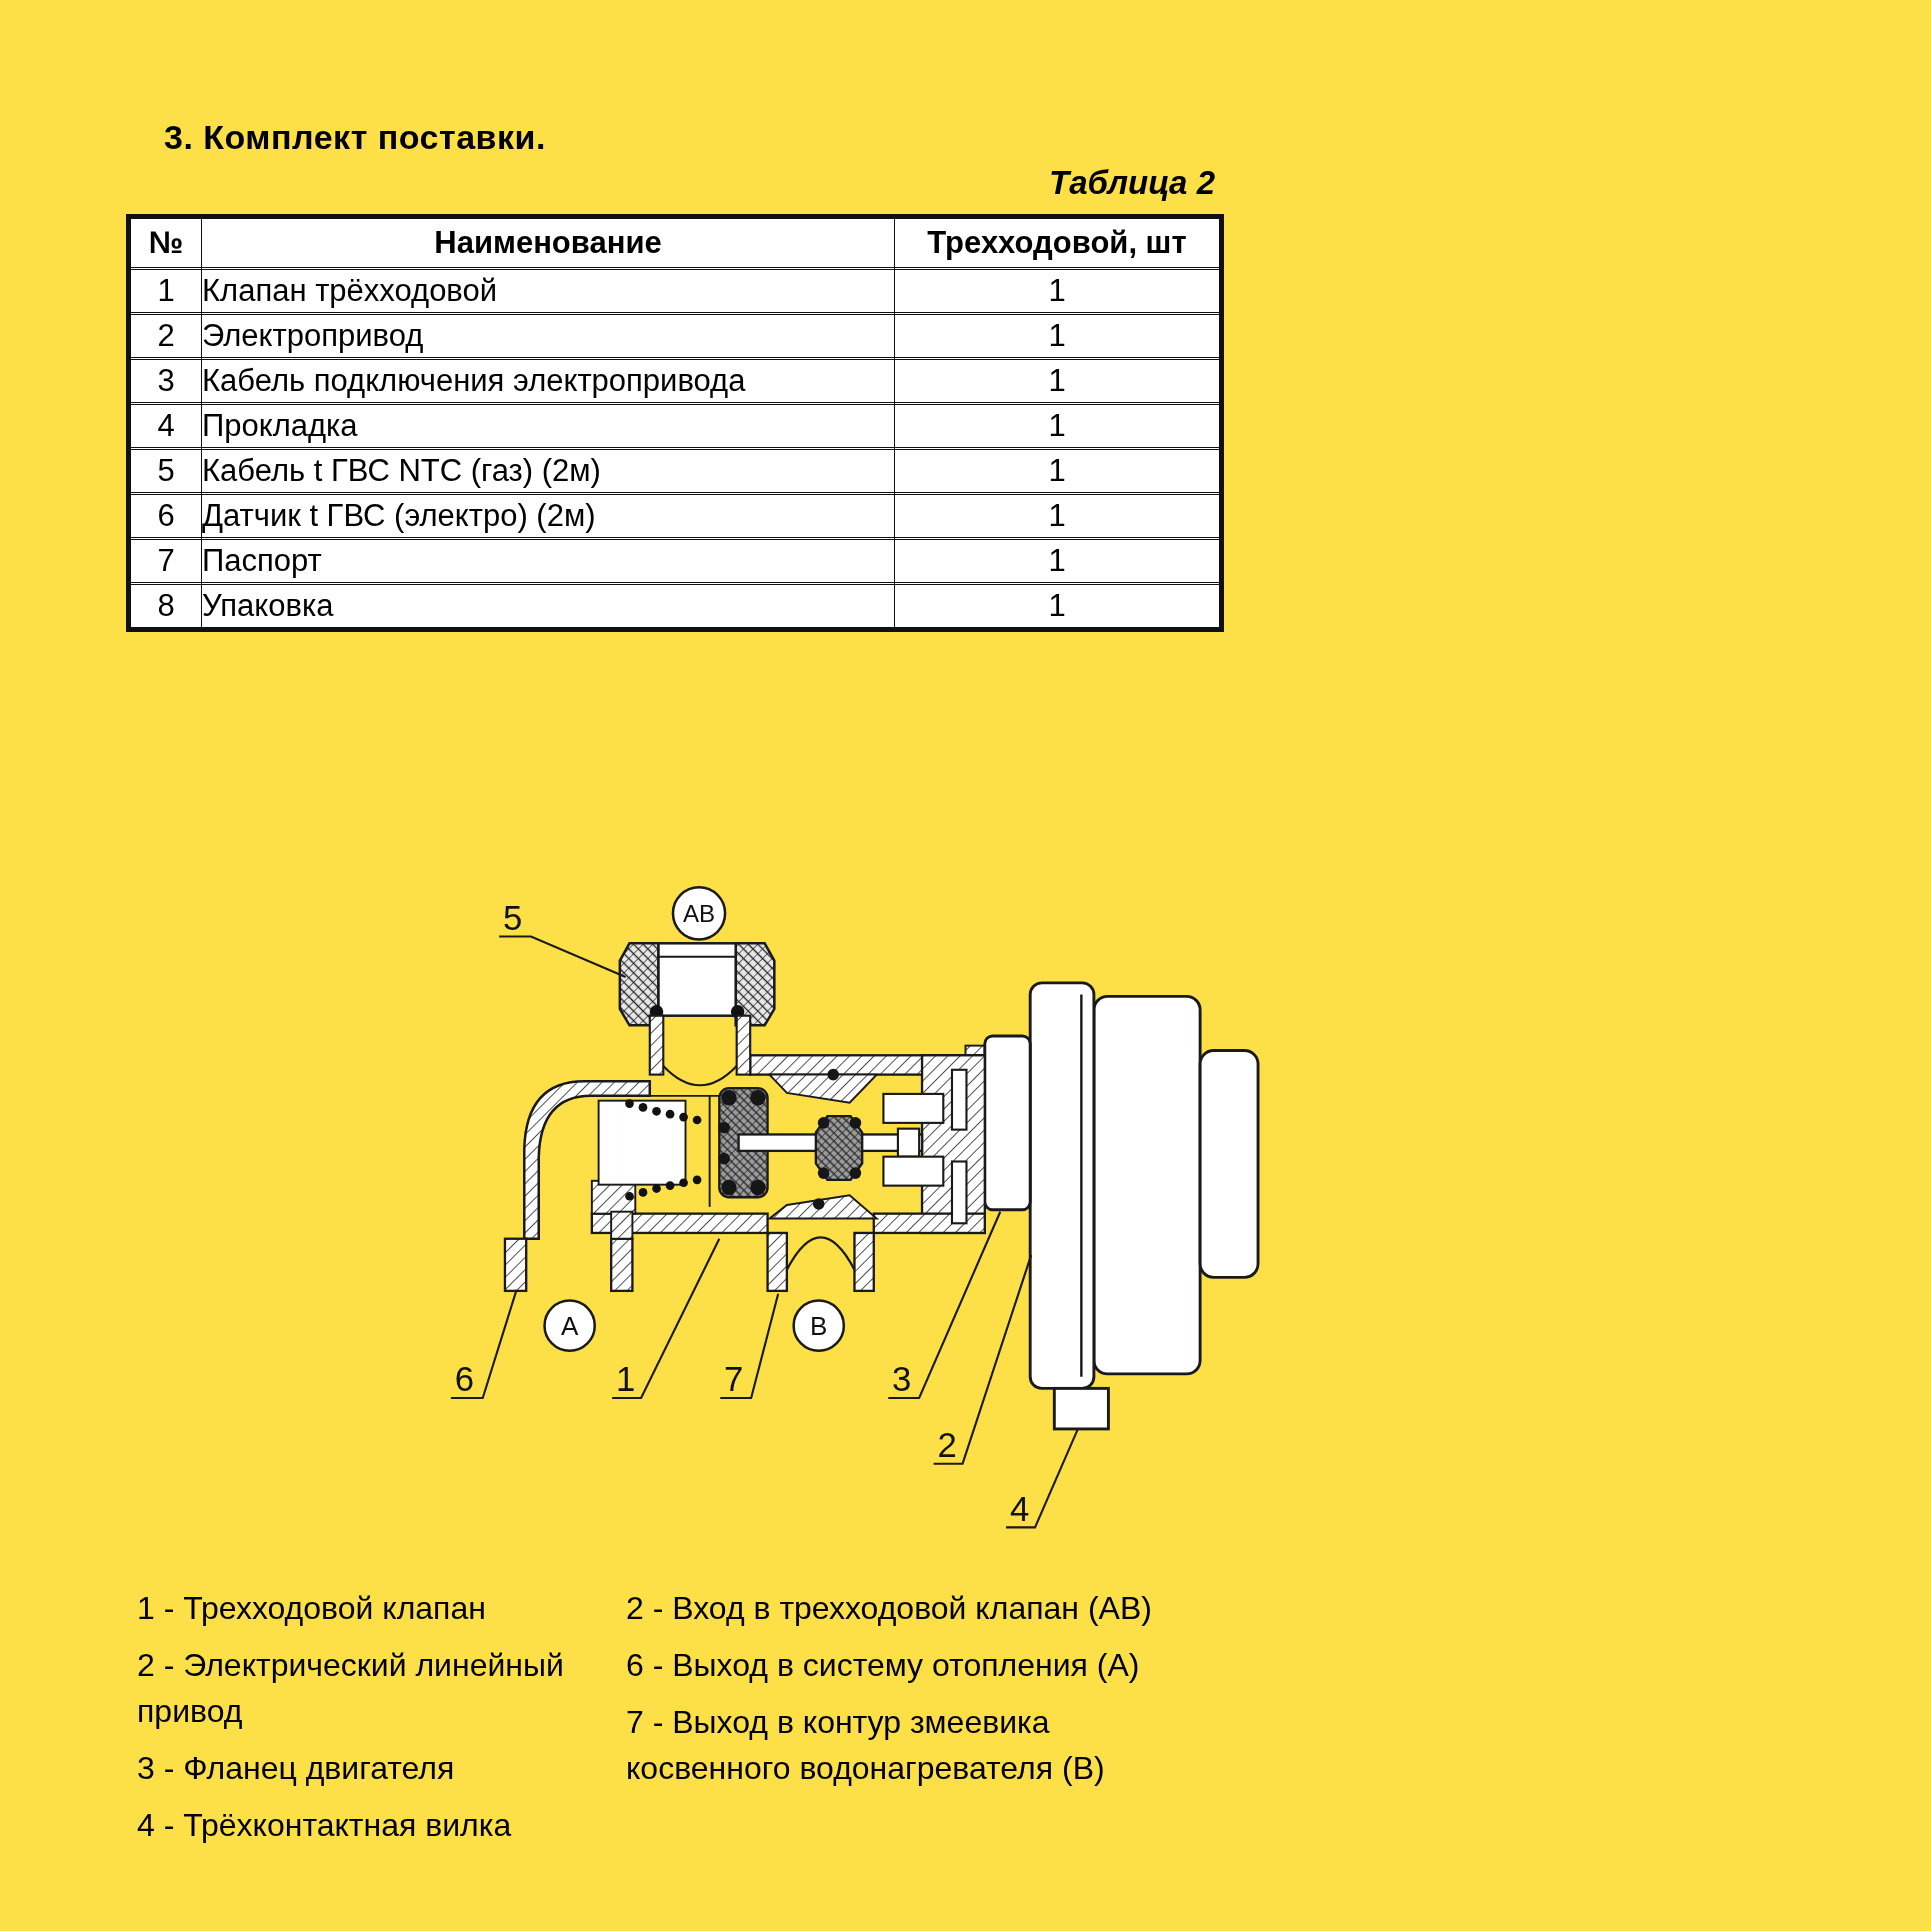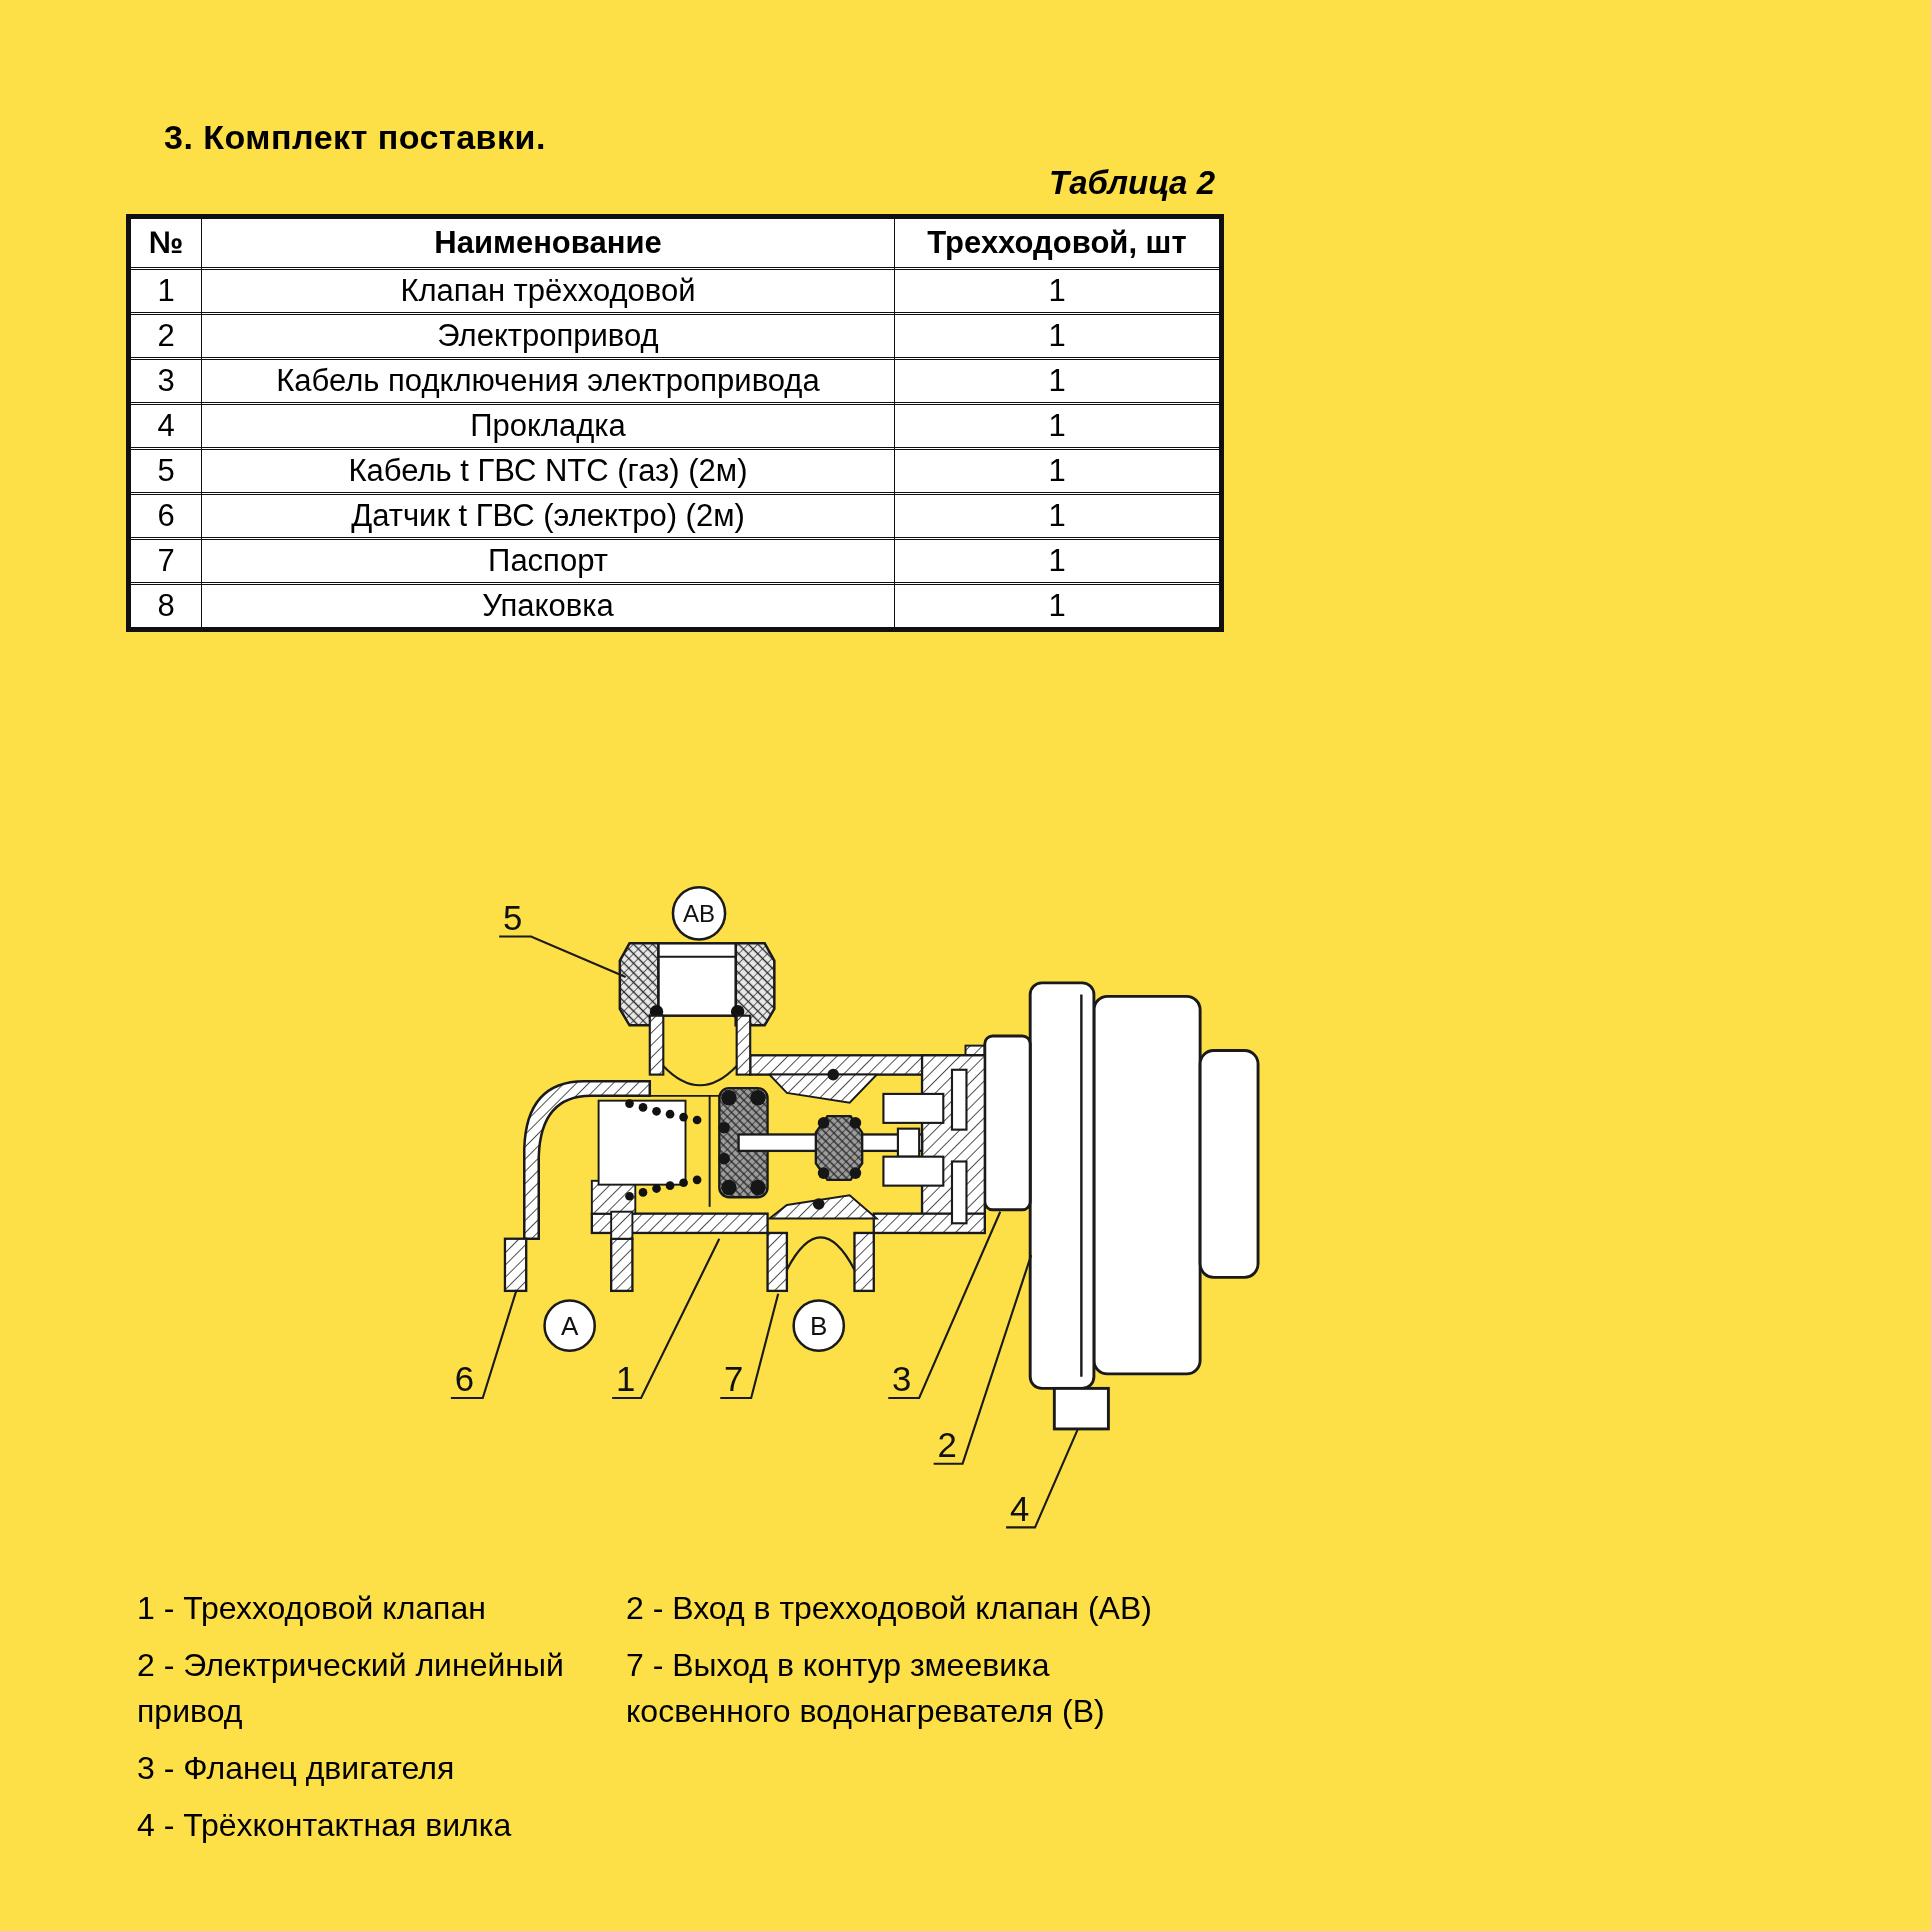--- a/index.html
+++ b/index.html
@@ -22,21 +22,21 @@
   }
   table.kit th,table.kit td{
     font-size:31px;background:#fff;vertical-align:middle;
     border-right:1.9px solid #101010;border-bottom:3.9px double #101010;
     padding:0;height:42px;line-height:1.1;
   }
   table.kit th{font-weight:bold;text-align:center;height:48px;}
   table.kit th:last-child,table.kit td:last-child{border-right:none;}
   table.kit tr:last-child td{border-bottom:none;}
   td.c-num,th.c-num{text-align:center;}
-  td.c-name{text-align:center;padding-left:17.4px;margin-left:46px;}
+  td.c-name{text-align:left;padding-left:17.4px;margin-left:46px;}
   td.c-qty{text-align:center;}
   col.col-num{width:71px;}
   col.col-name{width:693px;}
   col.col-qty{width:324px;}
   .diagram-svg{position:absolute;left:0;top:0;}
   .legend{
     position:absolute;top:1574px;font-size:32px;line-height:46px;
   }
   .legend-left{left:126px;width:488px;}
   .legend-right{left:615px;width:560px;}
@@ -274,17 +274,18 @@
   </svg>
 
   <div class="legend legend-left" id="legend-left">
       <div class="legend-item">1 - Трехходовой клапан</div>
       <div class="legend-item">2 - Электрический линейный привод</div>
       <div class="legend-item">3 - Фланец двигателя</div>
       <div class="legend-item">4 - Трёхконтактная вилка</div>
     </div>
   <div class="legend legend-right" id="legend-right">
       <div class="legend-item">2 - Вход в трехходовой клапан (АВ)</div>
+      <div class="legend-item">6 - Выход в систему отопления (А)</div>
       <div class="legend-item">7 - Выход в контур змеевика косвенного водонагревателя (В)</div>
     </div>
 
 </div>
 
 
 </body></html>

